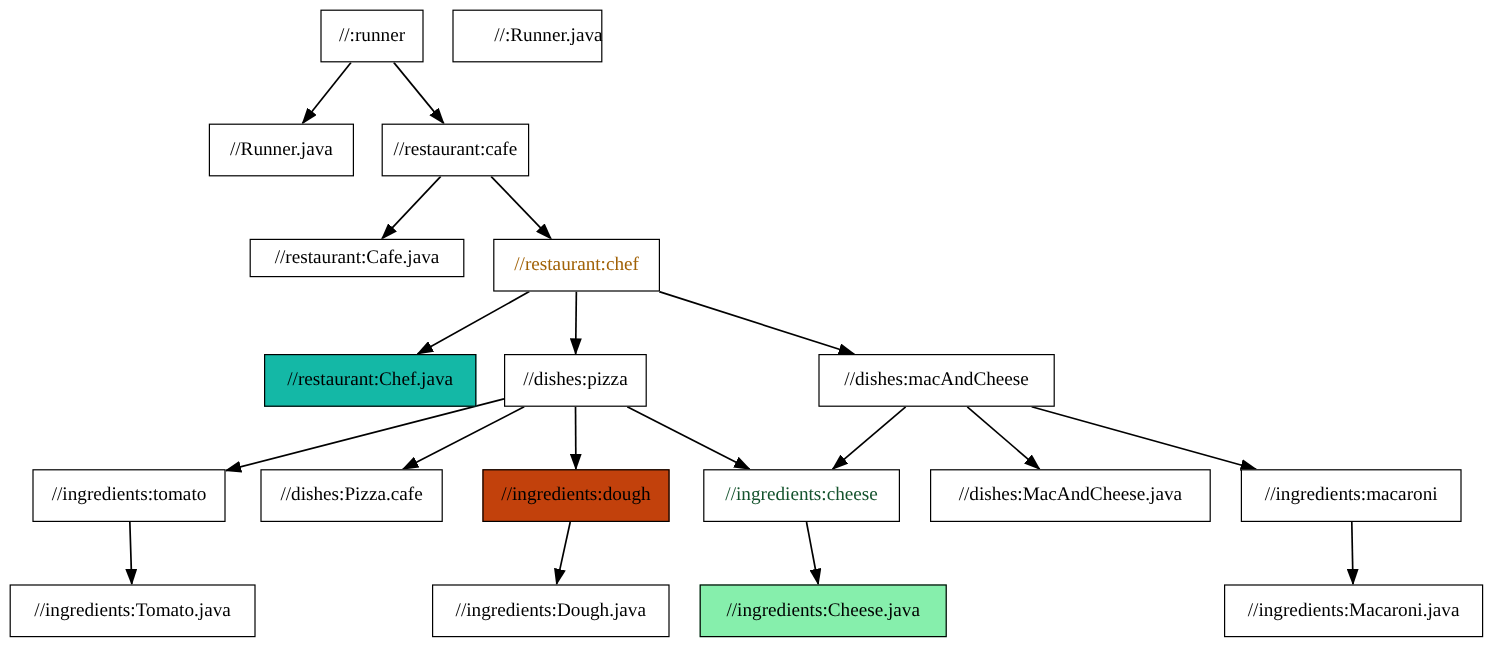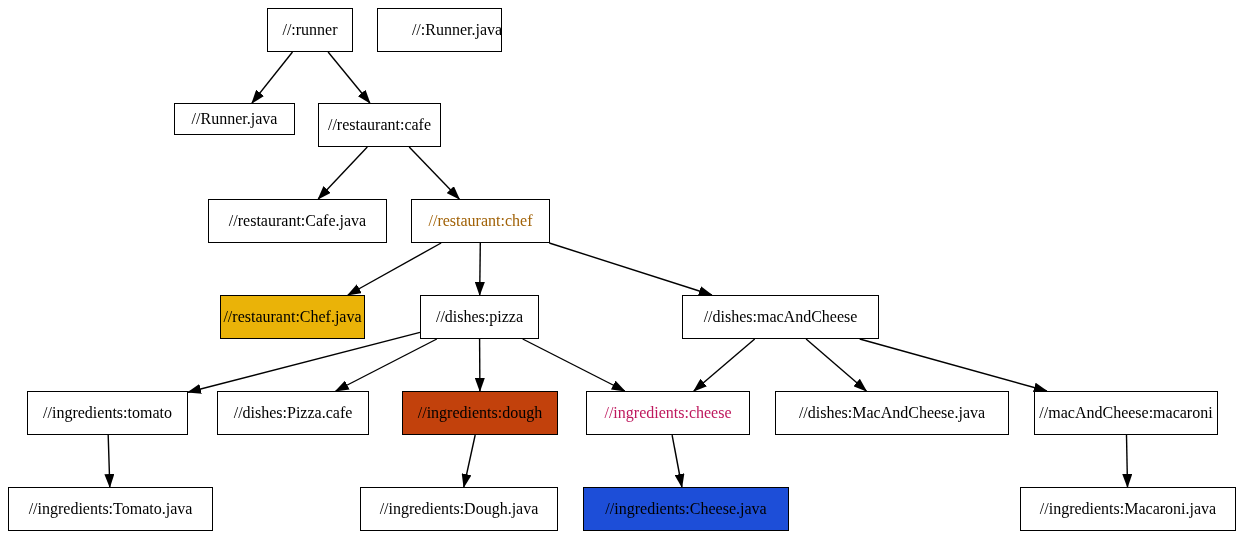--- a/index.html
+++ b/index.html
@@ -62,64 +62,64 @@
       <line x1="475.2" y1="435.0" x2="463.8" y2="487.0" stroke="#000000" stroke-width="1.4" marker-end="url(#arrowhead)"></line>
       <line x1="672.1" y1="435.0" x2="681.9" y2="487.0" stroke="#000000" stroke-width="1.4" marker-end="url(#arrowhead)"></line>
       <line x1="1126.5" y1="435.0" x2="1127.5" y2="487.0" stroke="#000000" stroke-width="1.4" marker-end="url(#arrowhead)"></line>
     </svg>
     <div class="node" style="left: 267px; top: 8px; width: 86px; height: 44px; background: rgb(255, 255, 255); border-color: rgb(0, 0, 0); color: rgb(0, 0, 0);">
       <span>//:runner</span>
     </div>
     <div class="node" style="left: 377px; top: 8px; width: 125px; height: 44px; background: rgb(255, 255, 255); border-color: rgb(0, 0, 0); color: rgb(0, 0, 0); padding-left: 35px;">
       <span>//:Runner.java</span>
     </div>
-    <div class="node" style="left: 174px; top: 103px; width: 121px; height: 32px; background: rgb(255, 255, 255); border-color: rgb(0, 0, 0); color: rgb(0, 0, 0);">
+    <div class="node" style="left: 174px; top: 103px; width: 121px; height: 44px; background: rgb(255, 255, 255); border-color: rgb(0, 0, 0); color: rgb(0, 0, 0);">
       <span>//Runner.java</span>
     </div>
     <div class="node" style="left: 318px; top: 103px; width: 123px; height: 44px; background: rgb(255, 255, 255); border-color: rgb(0, 0, 0); color: rgb(0, 0, 0);">
       <span>//restaurant:cafe</span>
     </div>
-    <div class="node" style="left: 208px; top: 199px; width: 179px; height: 44px; background: rgb(255, 255, 255); border-color: rgb(0, 0, 0); color: rgb(0, 0, 0);">
+    <div class="node" style="left: 208px; top: 199px; width: 179px; height: 32px; background: rgb(255, 255, 255); border-color: rgb(0, 0, 0); color: rgb(0, 0, 0);">
       <span>//restaurant:Cafe.java</span>
     </div>
     <div class="node" style="left: 411px; top: 199px; width: 139px; height: 44px; background: rgb(255, 255, 255); border-color: rgb(0, 0, 0); color: #a16207;">
       <span>//restaurant:chef</span>
     </div>
-    <div class="node" style="left: 220px; top: 295px; width: 145px; height: 44px; background: #eab308; border-color: rgb(0, 0, 0); color: rgb(0, 0, 0);">
+    <div class="node" style="left: 220px; top: 295px; width: 177px; height: 44px; background: #14b8a6; border-color: rgb(0, 0, 0); color: rgb(0, 0, 0);">
       <span>//restaurant:Chef.java</span>
     </div>
     <div class="node" style="left: 420px; top: 295px; width: 119px; height: 44px; background: rgb(255, 255, 255); border-color: rgb(0, 0, 0); color: rgb(0, 0, 0);">
       <span>//dishes:pizza</span>
     </div>
     <div class="node" style="left: 682px; top: 295px; width: 197px; height: 44px; background: rgb(255, 255, 255); border-color: rgb(0, 0, 0); color: rgb(0, 0, 0); text-align: right;">
       <span>//dishes:macAndCheese</span>
     </div>
     <div class="node" style="left: 27px; top: 391px; width: 161px; height: 44px; background: rgb(255, 255, 255); border-color: rgb(0, 0, 0); color: rgb(0, 0, 0);">
       <span>//ingredients:tomato</span>
     </div>
     <div class="node" style="left: 217px; top: 391px; width: 152px; height: 44px; background: rgb(255, 255, 255); border-color: rgb(0, 0, 0); color: rgb(0, 0, 0);">
       <span>//dishes:Pizza.cafe</span>
     </div>
     <div class="node" style="left: 402px; top: 391px; width: 156px; height: 44px; background: #c2410c; border-color: rgb(0, 0, 0); color: rgb(0, 0, 0);">
       <span>//ingredients:dough</span>
     </div>
-    <div class="node" style="left: 586px; top: 391px; width: 164px; height: 44px; background: rgb(255, 255, 255); border-color: rgb(0, 0, 0); color: #be185d;">
+    <div class="node" style="left: 586px; top: 391px; width: 164px; height: 44px; background: rgb(255, 255, 255); border-color: rgb(0, 0, 0); color: #14532d;">
       <span>//ingredients:cheese</span>
     </div>
     <div class="node" style="left: 775px; top: 391px; width: 234px; height: 44px; background: rgb(255, 255, 255); border-color: rgb(0, 0, 0); color: rgb(0, 0, 0);">
       <span>//dishes:MacAndCheese.java</span>
     </div>
     <div class="node" style="left: 1034px; top: 391px; width: 184px; height: 44px; background: rgb(255, 255, 255); border-color: rgb(0, 0, 0); color: rgb(0, 0, 0);">
-      <span>//macAndCheese:macaroni</span>
+      <span>//ingredients:macaroni</span>
     </div>
     <div class="node" style="left: 8px; top: 487px; width: 205px; height: 44px; background: rgb(255, 255, 255); border-color: rgb(0, 0, 0); color: rgb(0, 0, 0);">
       <span>//ingredients:Tomato.java</span>
     </div>
     <div class="node" style="left: 360px; top: 487px; width: 198px; height: 44px; background: rgb(255, 255, 255); border-color: rgb(0, 0, 0); color: rgb(0, 0, 0);">
       <span>//ingredients:Dough.java</span>
     </div>
-    <div class="node" style="left: 583px; top: 487px; width: 206px; height: 44px; background: #1d4ed8; border-color: rgb(0, 0, 0); color: rgb(0, 0, 0);">
+    <div class="node" style="left: 583px; top: 487px; width: 206px; height: 44px; background: #86efac; border-color: rgb(0, 0, 0); color: rgb(0, 0, 0);">
       <span>//ingredients:Cheese.java</span>
     </div>
     <div class="node" style="left: 1020px; top: 487px; width: 216px; height: 44px; background: rgb(255, 255, 255); border-color: rgb(0, 0, 0); color: rgb(0, 0, 0);">
       <span>//ingredients:Macaroni.java</span>
     </div>
   </div>
 
 </body></html>

